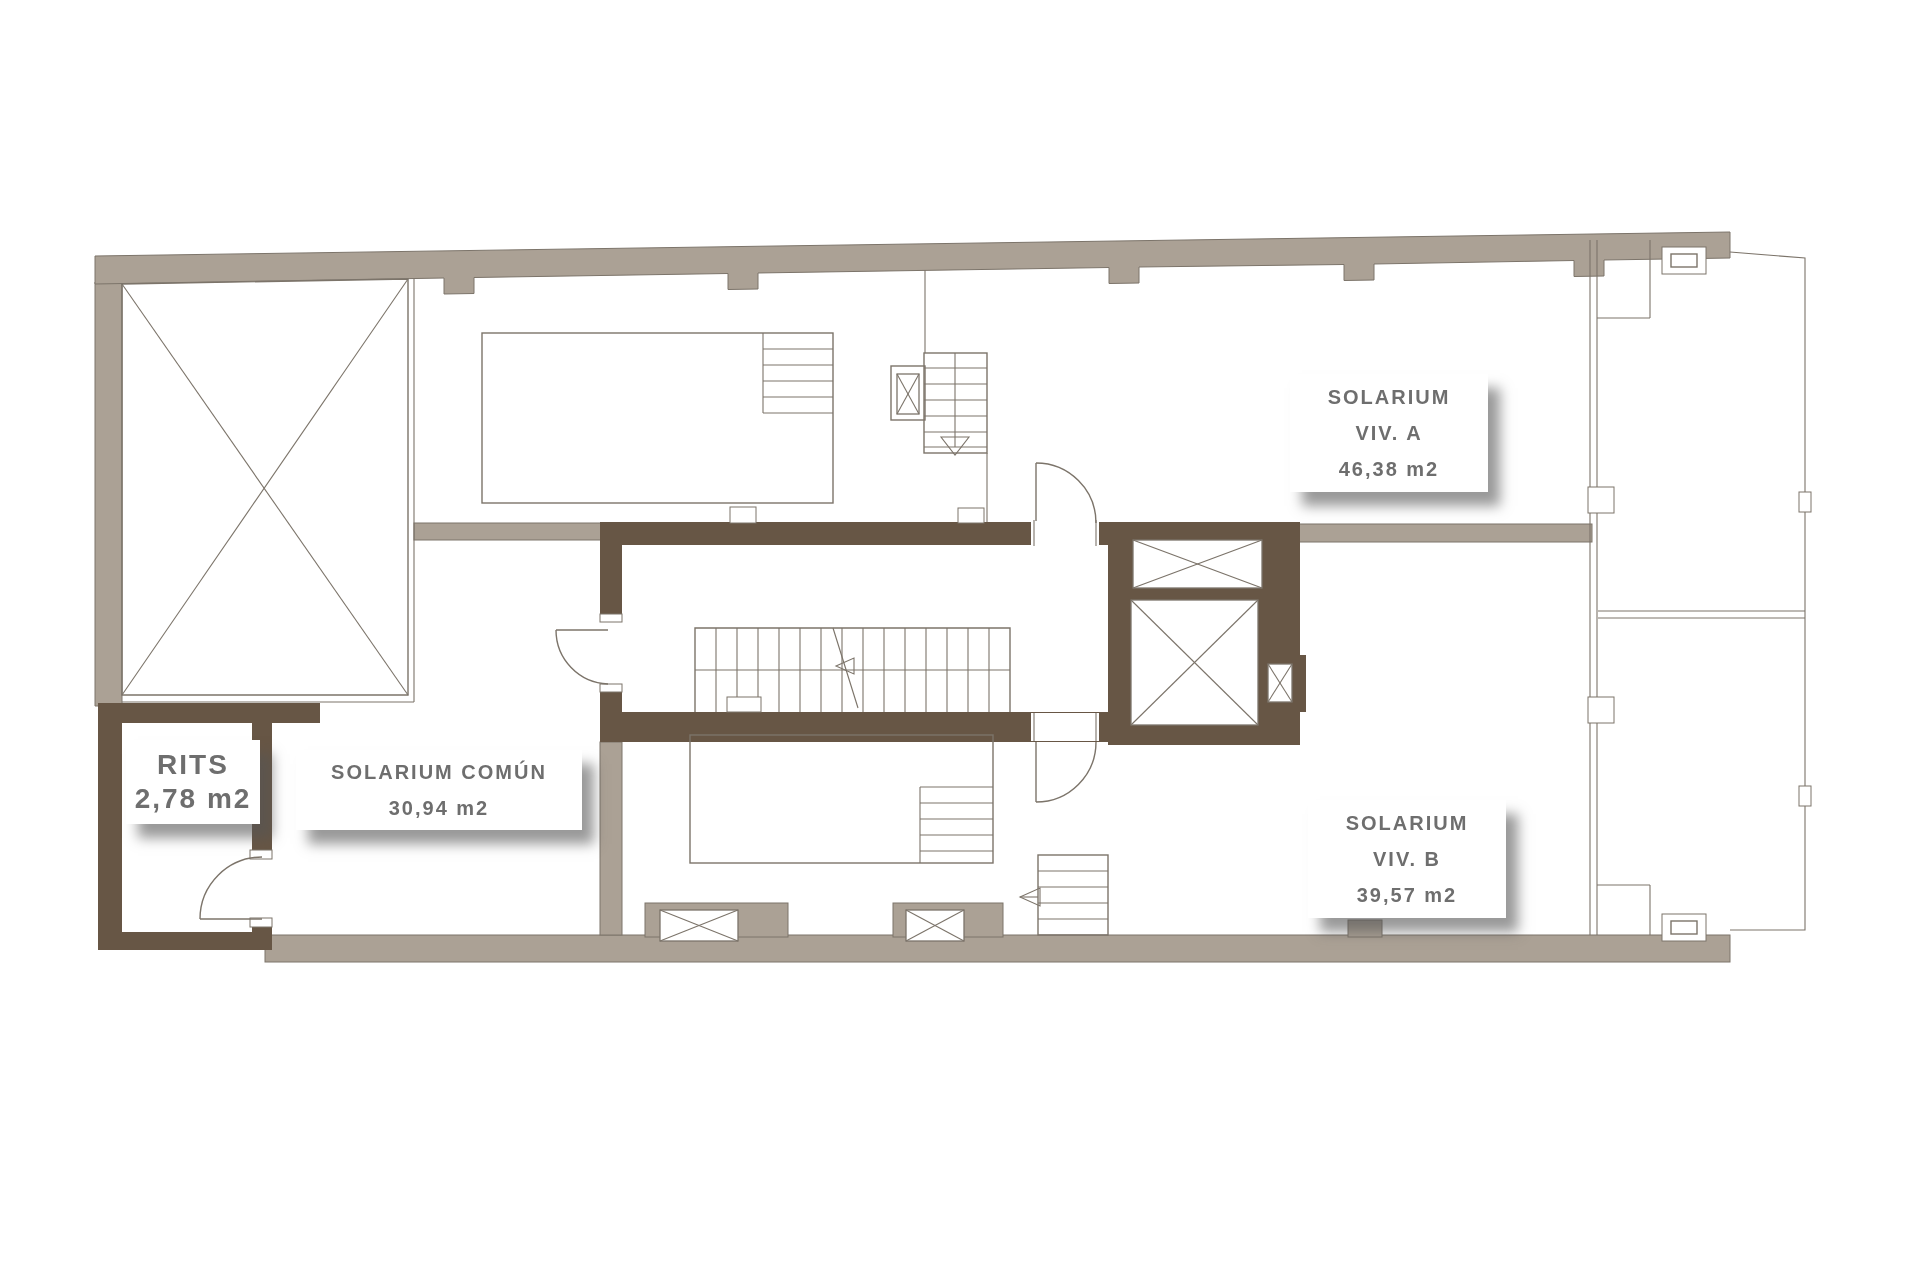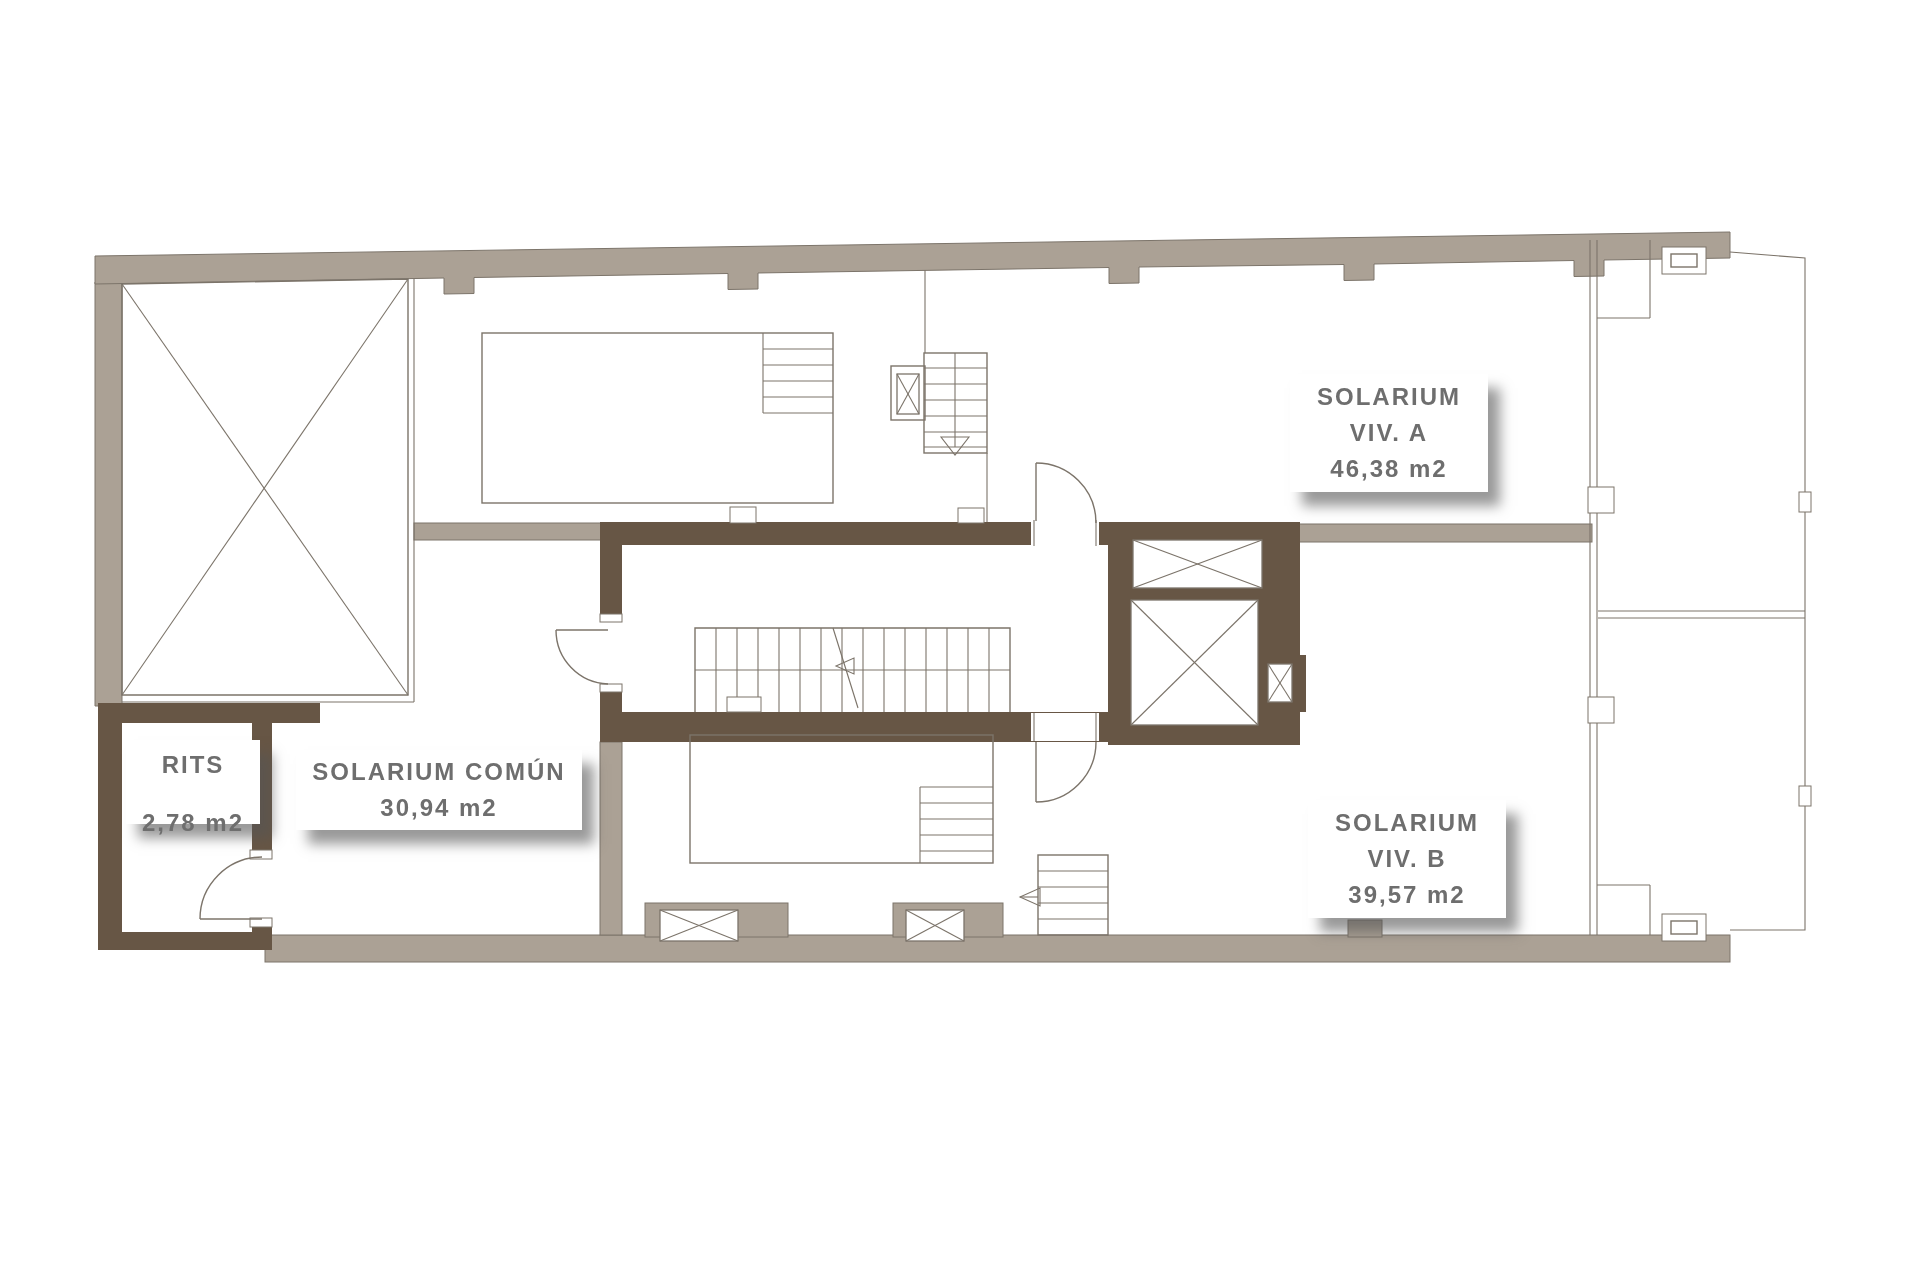--- a/index.html
+++ b/index.html
@@ -10,22 +10,22 @@
   .wb{fill:var(--wall_brown,#675645);stroke:none;}
   .wt{fill:#ffffff;stroke:var(--line,#7c746a);stroke-width:1.3;}
   .fr{fill:#ffffff;stroke:var(--line,#7c746a);stroke-width:1;}
   .gap{fill:#ffffff;stroke:none;}
   .ln{fill:none;stroke:var(--line,#7c746a);stroke-width:1.4;}
   .lnt{fill:none;stroke:var(--line,#7c746a);stroke-width:1.1;}
   .label{position:absolute;background:#ffffff;color:var(--label_text,#6e6e6e);
          display:flex;flex-direction:column;align-items:center;justify-content:center;
          font-weight:bold;letter-spacing:2px;text-align:center;
          box-shadow:12px 14px 12px rgba(85,85,85,0.6);}
-  .label .l{line-height:36px;font-size:24px;white-space:nowrap;}
-  .label-sm .l{line-height:34px;font-size:24px;margin-top:24px;}
+  .label .l{line-height:36px;font-size:20px;white-space:nowrap;}
+  .label-sm .l{line-height:34px;font-size:28px;}
 </style>
 </head>
 <body>
 
 <div id="stage">
   <svg id="plan-svg" width="1920" height="1280" viewBox="0 0 1920 1280">
 
     <g>
 
       <polygon class="wg" points="95,282 122,280 122,706 95,706"></polygon>

